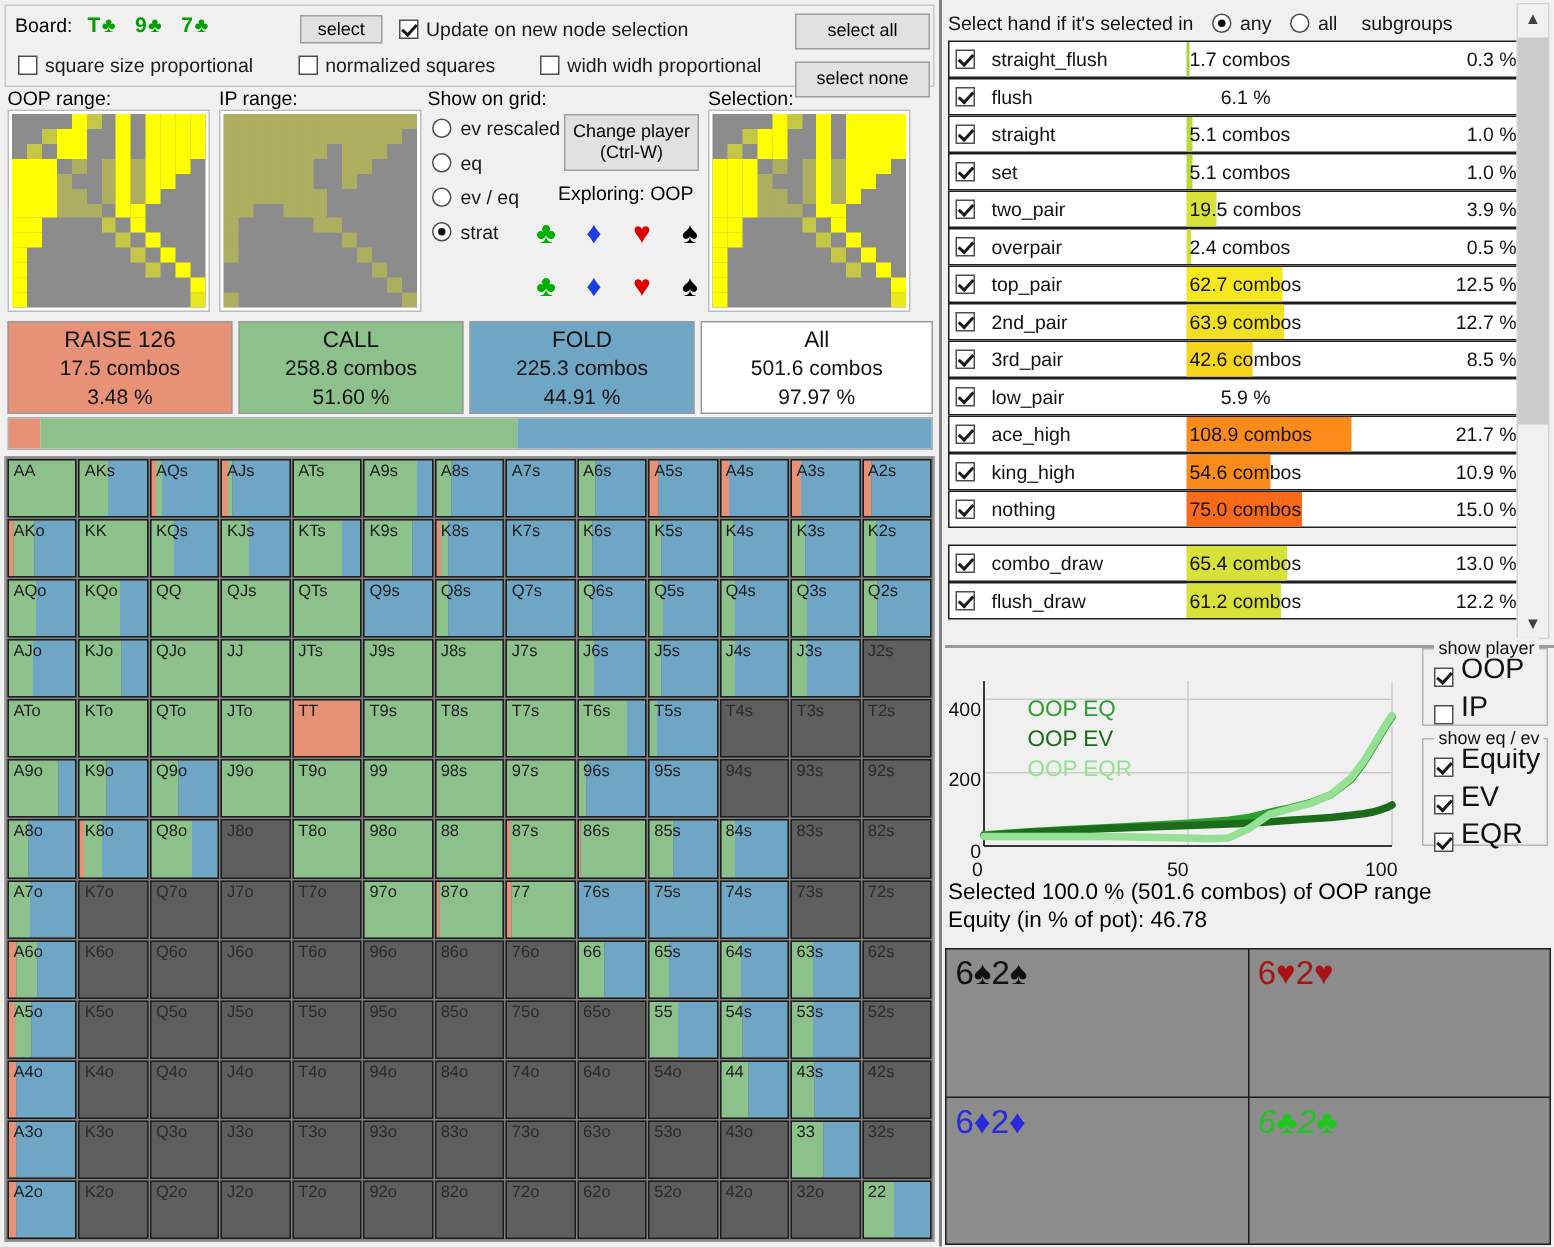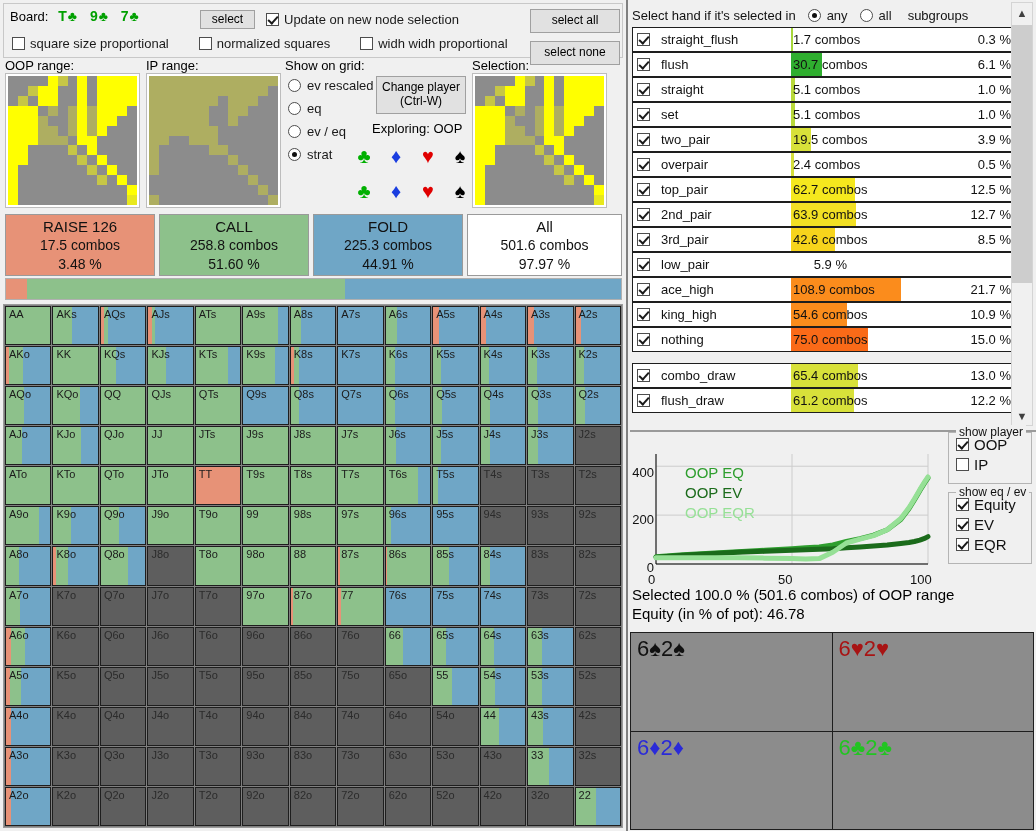--- a/index.html
+++ b/index.html
@@ -164,38 +164,38 @@
   .xlab { position: absolute; font-size: 13px; color: #111; }
   .legend-item { position: absolute; font-size: 15px; font-weight: normal; }
   #lg-eq  { color: #2e9e2e; }
   #lg-ev  { color: #1b6b1b; }
   #lg-eqr { color: #96e096; }
 
   .fieldset {
     position: absolute; border: 1px solid #b4b4b4; background: #f0f0f0;
   }
   .fs-title { position: absolute; top: -8px; left: 7px; background: #f0f0f0; padding: 0 3px; font-size: 12px; color: #111; }
-  .fs-item { display: flex; align-items: center; font-size: 15px; color: #111; margin: 3px 0 0 7px; }
+  .fs-item { display: flex; align-items: flex-end; font-size: 19px; color: #111; margin: 3px 0 0 7px; }
   #fs-player { left: 948px; top: 432px; width: 84px; height: 52px; }
   #fs-eqev   { left: 948px; top: 492px; width: 84px; height: 72px; }
 
   #sel-summary { position: absolute; left: 632px; top: 586px; font-size: 15px; color: #000; line-height: 1.25; }
 
   
   #combo-matrix {
     position: absolute; left: 630px; top: 632px; width: 404px; height: 198px;
     display: grid; grid-template-columns: 1fr 1fr; grid-template-rows: 1fr 1fr;
     background: #1e1e1e; gap: 1px; border: 1px solid #1e1e1e;
   }
   .combo-cell { background: #8c8c8c; position: relative; }
   .combo-lbl { position: absolute; left: 6px; top: 3px; font-size: 22px; letter-spacing: 0px; white-space: nowrap; }
   .c-spades { color: #111111; }
   .c-hearts { color: #a81414; }
   .c-diamonds { color: #2a2ad8; }
-  .c-clubs { color: #22c422; }
+  .c-clubs { color: #22c422; font-style: italic; }
 </style>
 </head>
 <body>
 
 <div id="app">
 
   <div id="left-panel">
 
     <div id="toolbar">
       <div class="row1">
@@ -1469,24 +1469,20 @@
           <span class="cat-name">straight_flush</span>
           <div class="cat-bar-wrap">
             <div class="cat-bar" style="width: 2px; background: rgb(166, 214, 58);"></div>
             <span class="cat-combos">1.7 combos</span>
           </div>
           <span class="cat-pct">0.3 %</span>
         </div>
         <div class="cat-row">
           <span class="cbbox cat-cb checked"></span>
           <span class="cat-name">flush</span>
-          <div class="cat-bar-wrap">
-            <div class="cat-bar" style="width: 31px; background: rgb(47, 174, 47);"></div>
-            <span class="cat-combos">30.7 combos</span>
-          </div>
           <span class="cat-pct">6.1 %</span>
         </div>
         <div class="cat-row">
           <span class="cbbox cat-cb checked"></span>
           <span class="cat-name">straight</span>
           <div class="cat-bar-wrap">
             <div class="cat-bar" style="width: 4px; background: rgb(184, 217, 58);"></div>
             <span class="cat-combos">5.1 combos</span>
           </div>
           <span class="cat-pct">1.0 %</span>

